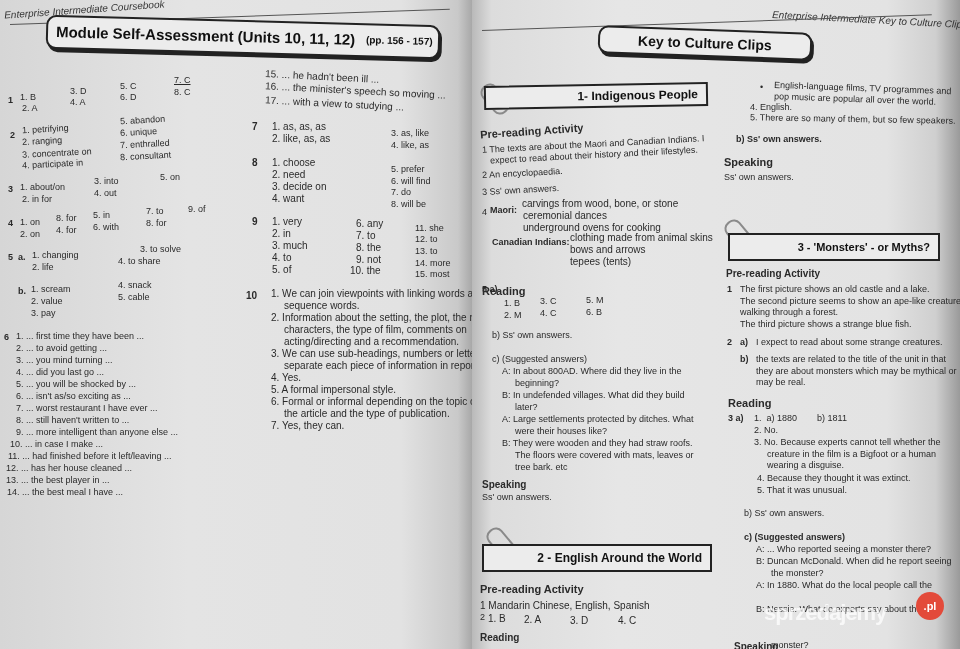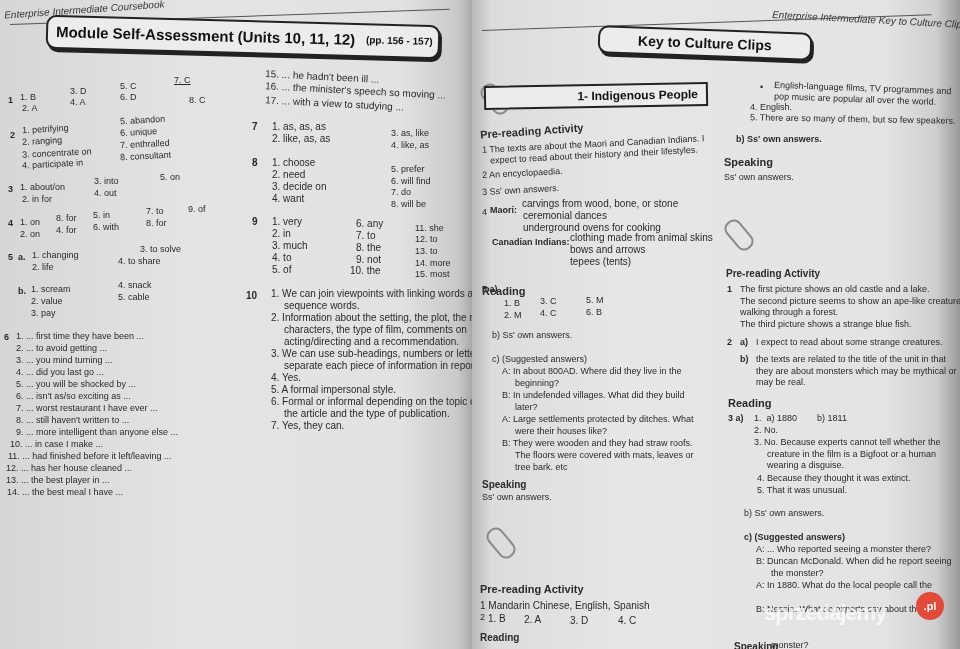--- a/index.html
+++ b/index.html
@@ -33,21 +33,21 @@
   </div>
 
   <div class="abs t9 b" style="left:8px;top:95px;">1</div>
   <div class="abs t9" style="left:20px;top:92px;">1. B</div>
   <div class="abs t9" style="left:22px;top:103px;">2. A</div>
   <div class="abs t9" style="left:70px;top:86px;">3. D</div>
   <div class="abs t9" style="left:70px;top:97px;">4. A</div>
   <div class="abs t9" style="left:120px;top:81px;">5. C</div>
   <div class="abs t9" style="left:120px;top:92px;">6. D</div>
   <div class="abs t9" style="left:174px;top:75px;text-decoration:underline;">7. C</div>
-  <div class="abs t9" style="left:174px;top:95px;margin-left:15px;">8. C</div>
+  <div class="abs t9" style="left:174px;top:87px;">8. C</div>
 
   <div class="abs t9 b" style="left:10px;top:130px;">2</div>
   <div class="abs t9" style="left:22px;top:124px;transform:rotate(-3deg);">1. petrifying</div>
   <div class="abs t9" style="left:22px;top:136px;transform:rotate(-3deg);">2. ranging</div>
   <div class="abs t9" style="left:22px;top:148px;transform:rotate(-3deg);">3. concentrate on</div>
   <div class="abs t9" style="left:22px;top:159px;transform:rotate(-3deg);">4. participate in</div>
   <div class="abs t9" style="left:120px;top:115px;transform:rotate(-3deg);">5. abandon</div>
   <div class="abs t9" style="left:120px;top:127px;transform:rotate(-3deg);">6. unique</div>
   <div class="abs t9" style="left:120px;top:139px;transform:rotate(-3deg);">7. enthralled</div>
   <div class="abs t9" style="left:120px;top:151px;transform:rotate(-3deg);">8. consultant</div>
@@ -193,39 +193,45 @@
   <div class="abs t9" style="left:43px;top:402px;">later?</div>
   <div class="abs t9" style="left:30px;top:414px;">A:  Large settlements protected by ditches. What</div>
   <div class="abs t9" style="left:43px;top:426px;">were their houses like?</div>
   <div class="abs t9" style="left:30px;top:438px;">B:  They were wooden and they had straw roofs.</div>
   <div class="abs t9" style="left:43px;top:450px;">The floors were covered with mats, leaves or</div>
   <div class="abs t9" style="left:43px;top:462px;">tree bark. etc</div>
   <div class="abs sub" style="left:10px;top:479px;font-size:10px;">Speaking</div>
   <div class="abs t9" style="left:10px;top:492px;">Ss' own answers.</div>
 
   <div class="clip" style="left:20px;top:526px;"></div>
+  <div class="sec-box" style="left:10px;top:544px;width:230px;height:28px;">
+    <span style="font-size:12px;line-height:24px;">2 - English Around the World</span>
+  </div>
   <div class="abs sub" style="left:8px;top:583px;">Pre-reading Activity</div>
   <div class="abs t" style="left:8px;top:600px;">1  Mandarin Chinese, English, Spanish</div>
   <div class="abs t9" style="left:8px;top:612px;">2</div>
   <div class="abs t" style="left:16px;top:613px;">1. B</div>
   <div class="abs t" style="left:52px;top:614px;">2. A</div>
   <div class="abs t" style="left:98px;top:615px;">3. D</div>
   <div class="abs t" style="left:146px;top:615px;">4. C</div>
   <div class="abs sub" style="left:8px;top:632px;font-size:10px;">Reading</div>
 
   <div class="abs t9" style="left:288px;top:82px;">•</div>
   <div class="abs t9" style="left:302px;top:83px;transform:rotate(2deg);">English-language films, TV programmes and</div>
   <div class="abs t9" style="left:302px;top:94px;transform:rotate(2deg);">pop music are popular all over the world.</div>
   <div class="abs t9" style="left:278px;top:102px;">4.  English.</div>
   <div class="abs t9" style="left:278px;top:114px;transform:rotate(1deg);">5.  There are so many of them, but so few speakers.</div>
   <div class="abs t9 b" style="left:264px;top:134px;">b)  Ss' own answers.</div>
   <div class="abs sub" style="left:252px;top:156px;">Speaking</div>
   <div class="abs t9" style="left:252px;top:172px;">Ss' own answers.</div>
 
   <div class="clip" style="left:258px;top:218px;"></div>
+  <div class="sec-box" style="left:256px;top:233px;width:212px;height:28px;">
+    <span style="font-size:11px;line-height:24px;">3 - 'Monsters' - or Myths?</span>
+  </div>
   <div class="abs sub" style="left:254px;top:268px;font-size:10px;">Pre-reading Activity</div>
   <div class="abs t9 b" style="left:255px;top:284px;">1</div>
   <div class="abs t9" style="left:268px;top:284px;">The first picture shows an old castle and a lake.</div>
   <div class="abs t9" style="left:268px;top:296px;">The second picture seems to show an ape-like creature</div>
   <div class="abs t9" style="left:268px;top:307px;">walking through a forest.</div>
   <div class="abs t9" style="left:268px;top:319px;">The third picture shows a strange blue fish.</div>
   <div class="abs t9 b" style="left:255px;top:337px;">2</div>
   <div class="abs t9 b" style="left:268px;top:337px;">a)</div>
   <div class="abs t9" style="left:284px;top:337px;">I expect to read about some strange creatures.</div>
   <div class="abs t9 b" style="left:268px;top:354px;">b)</div>

